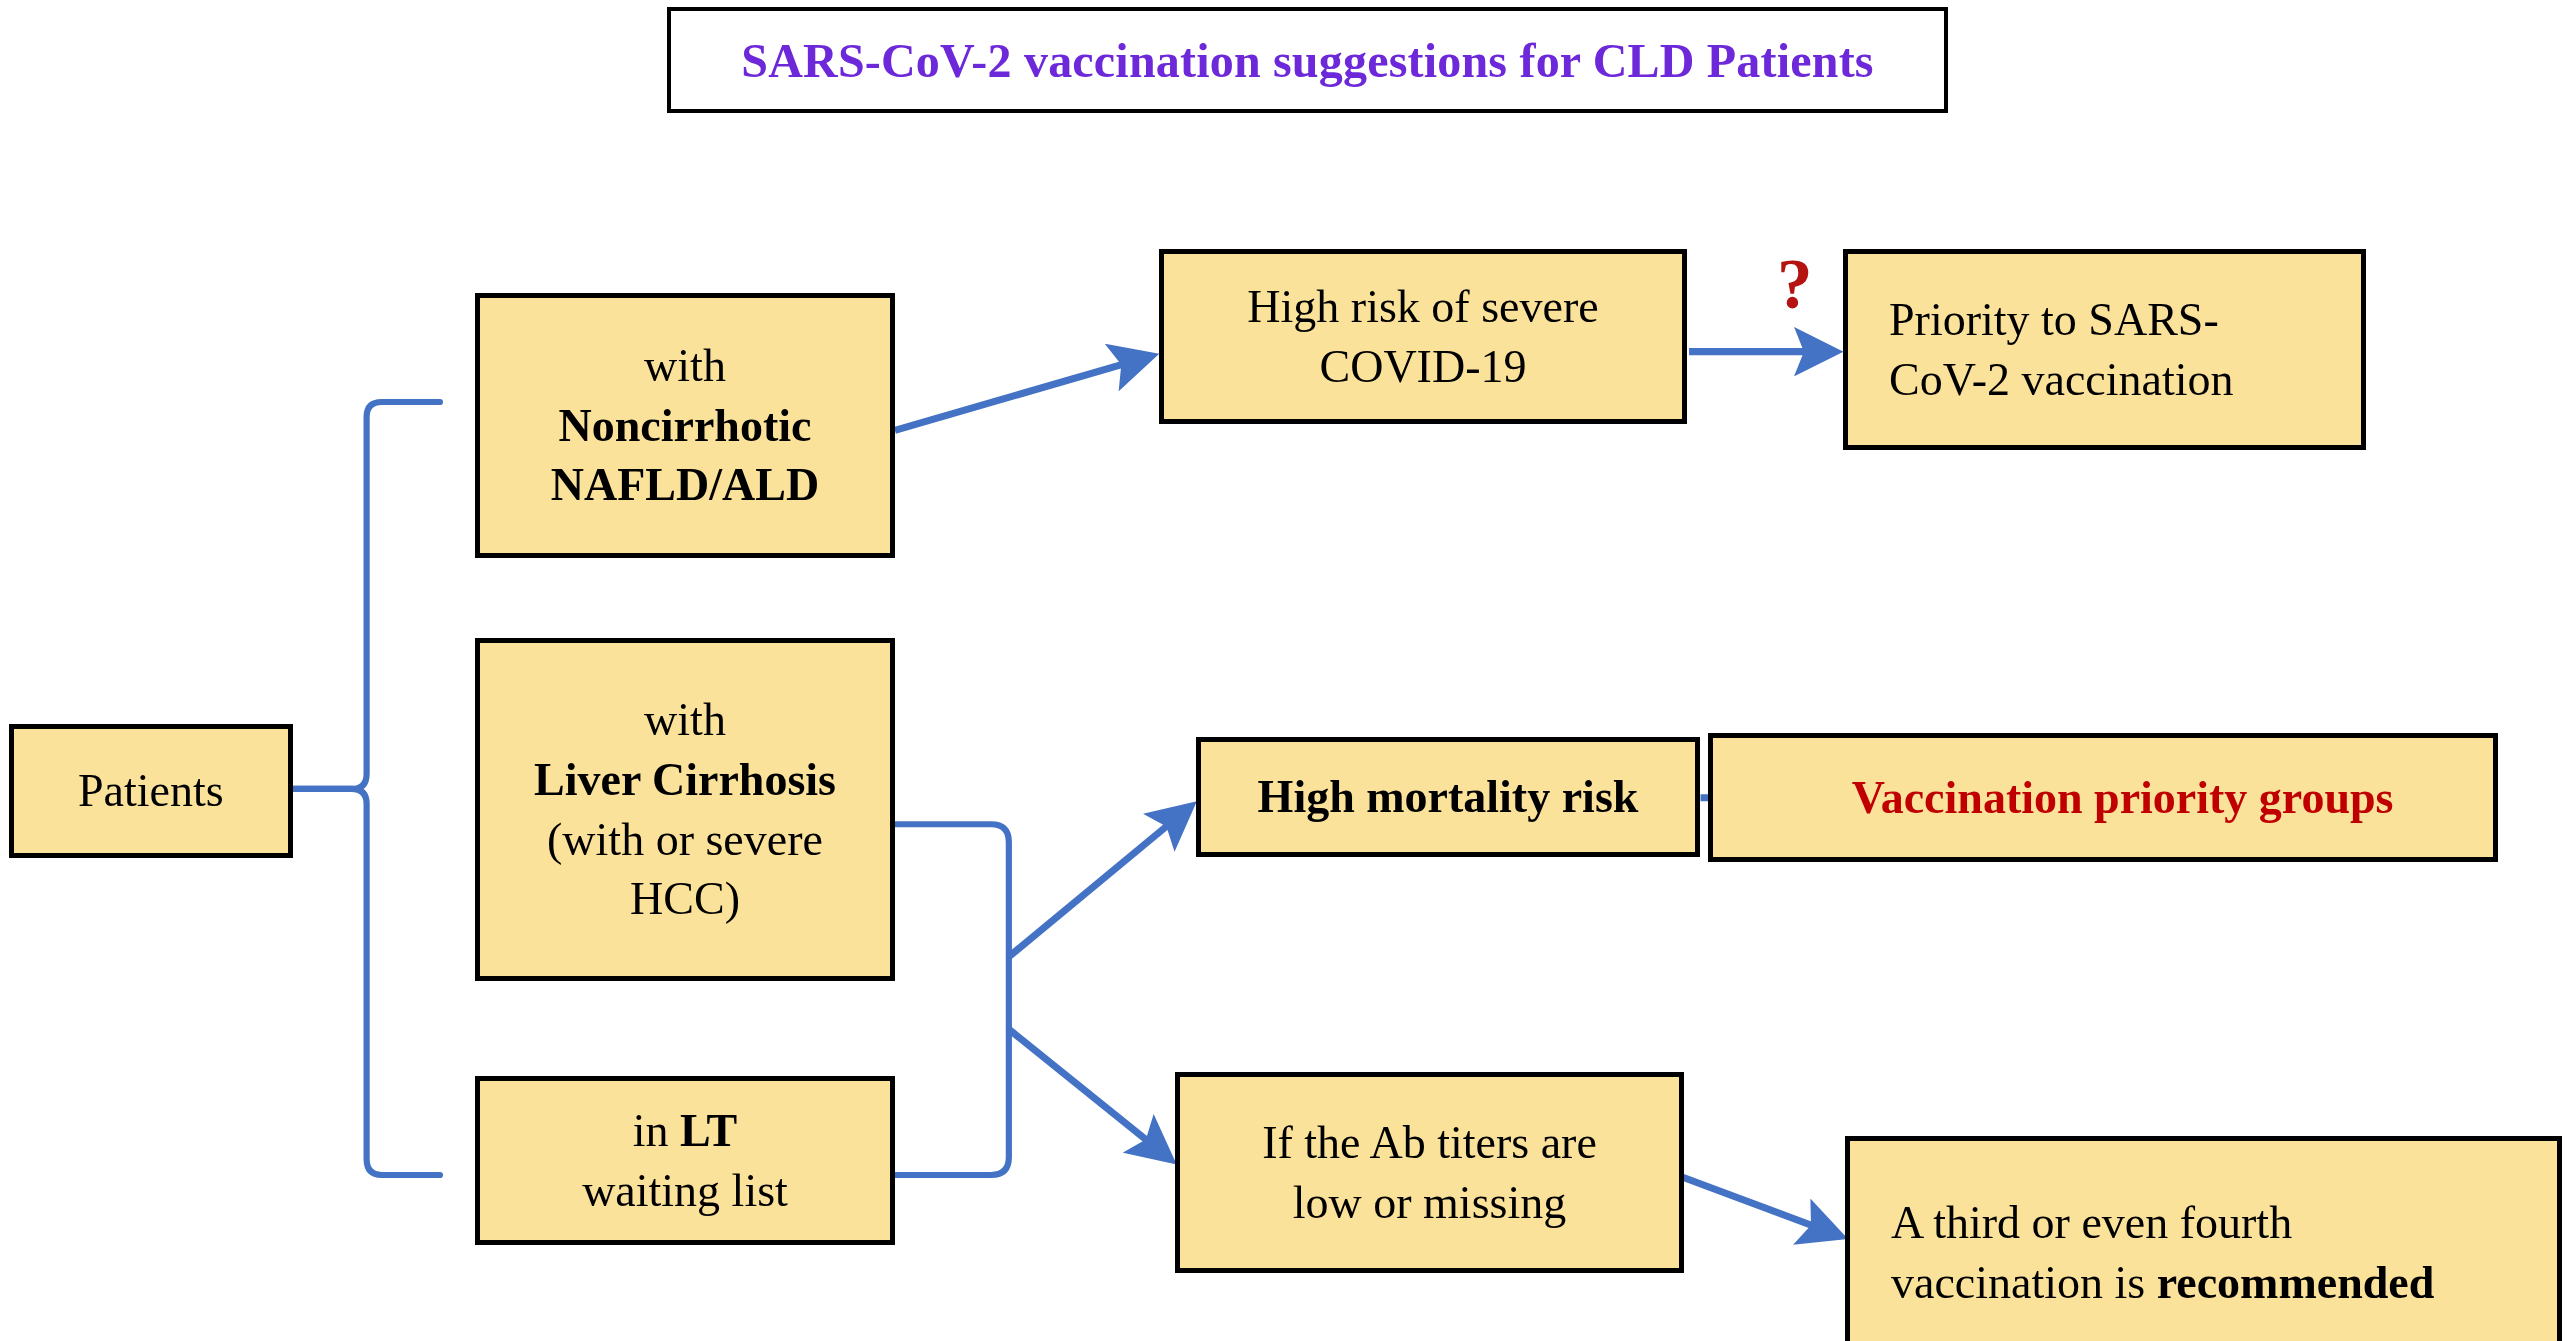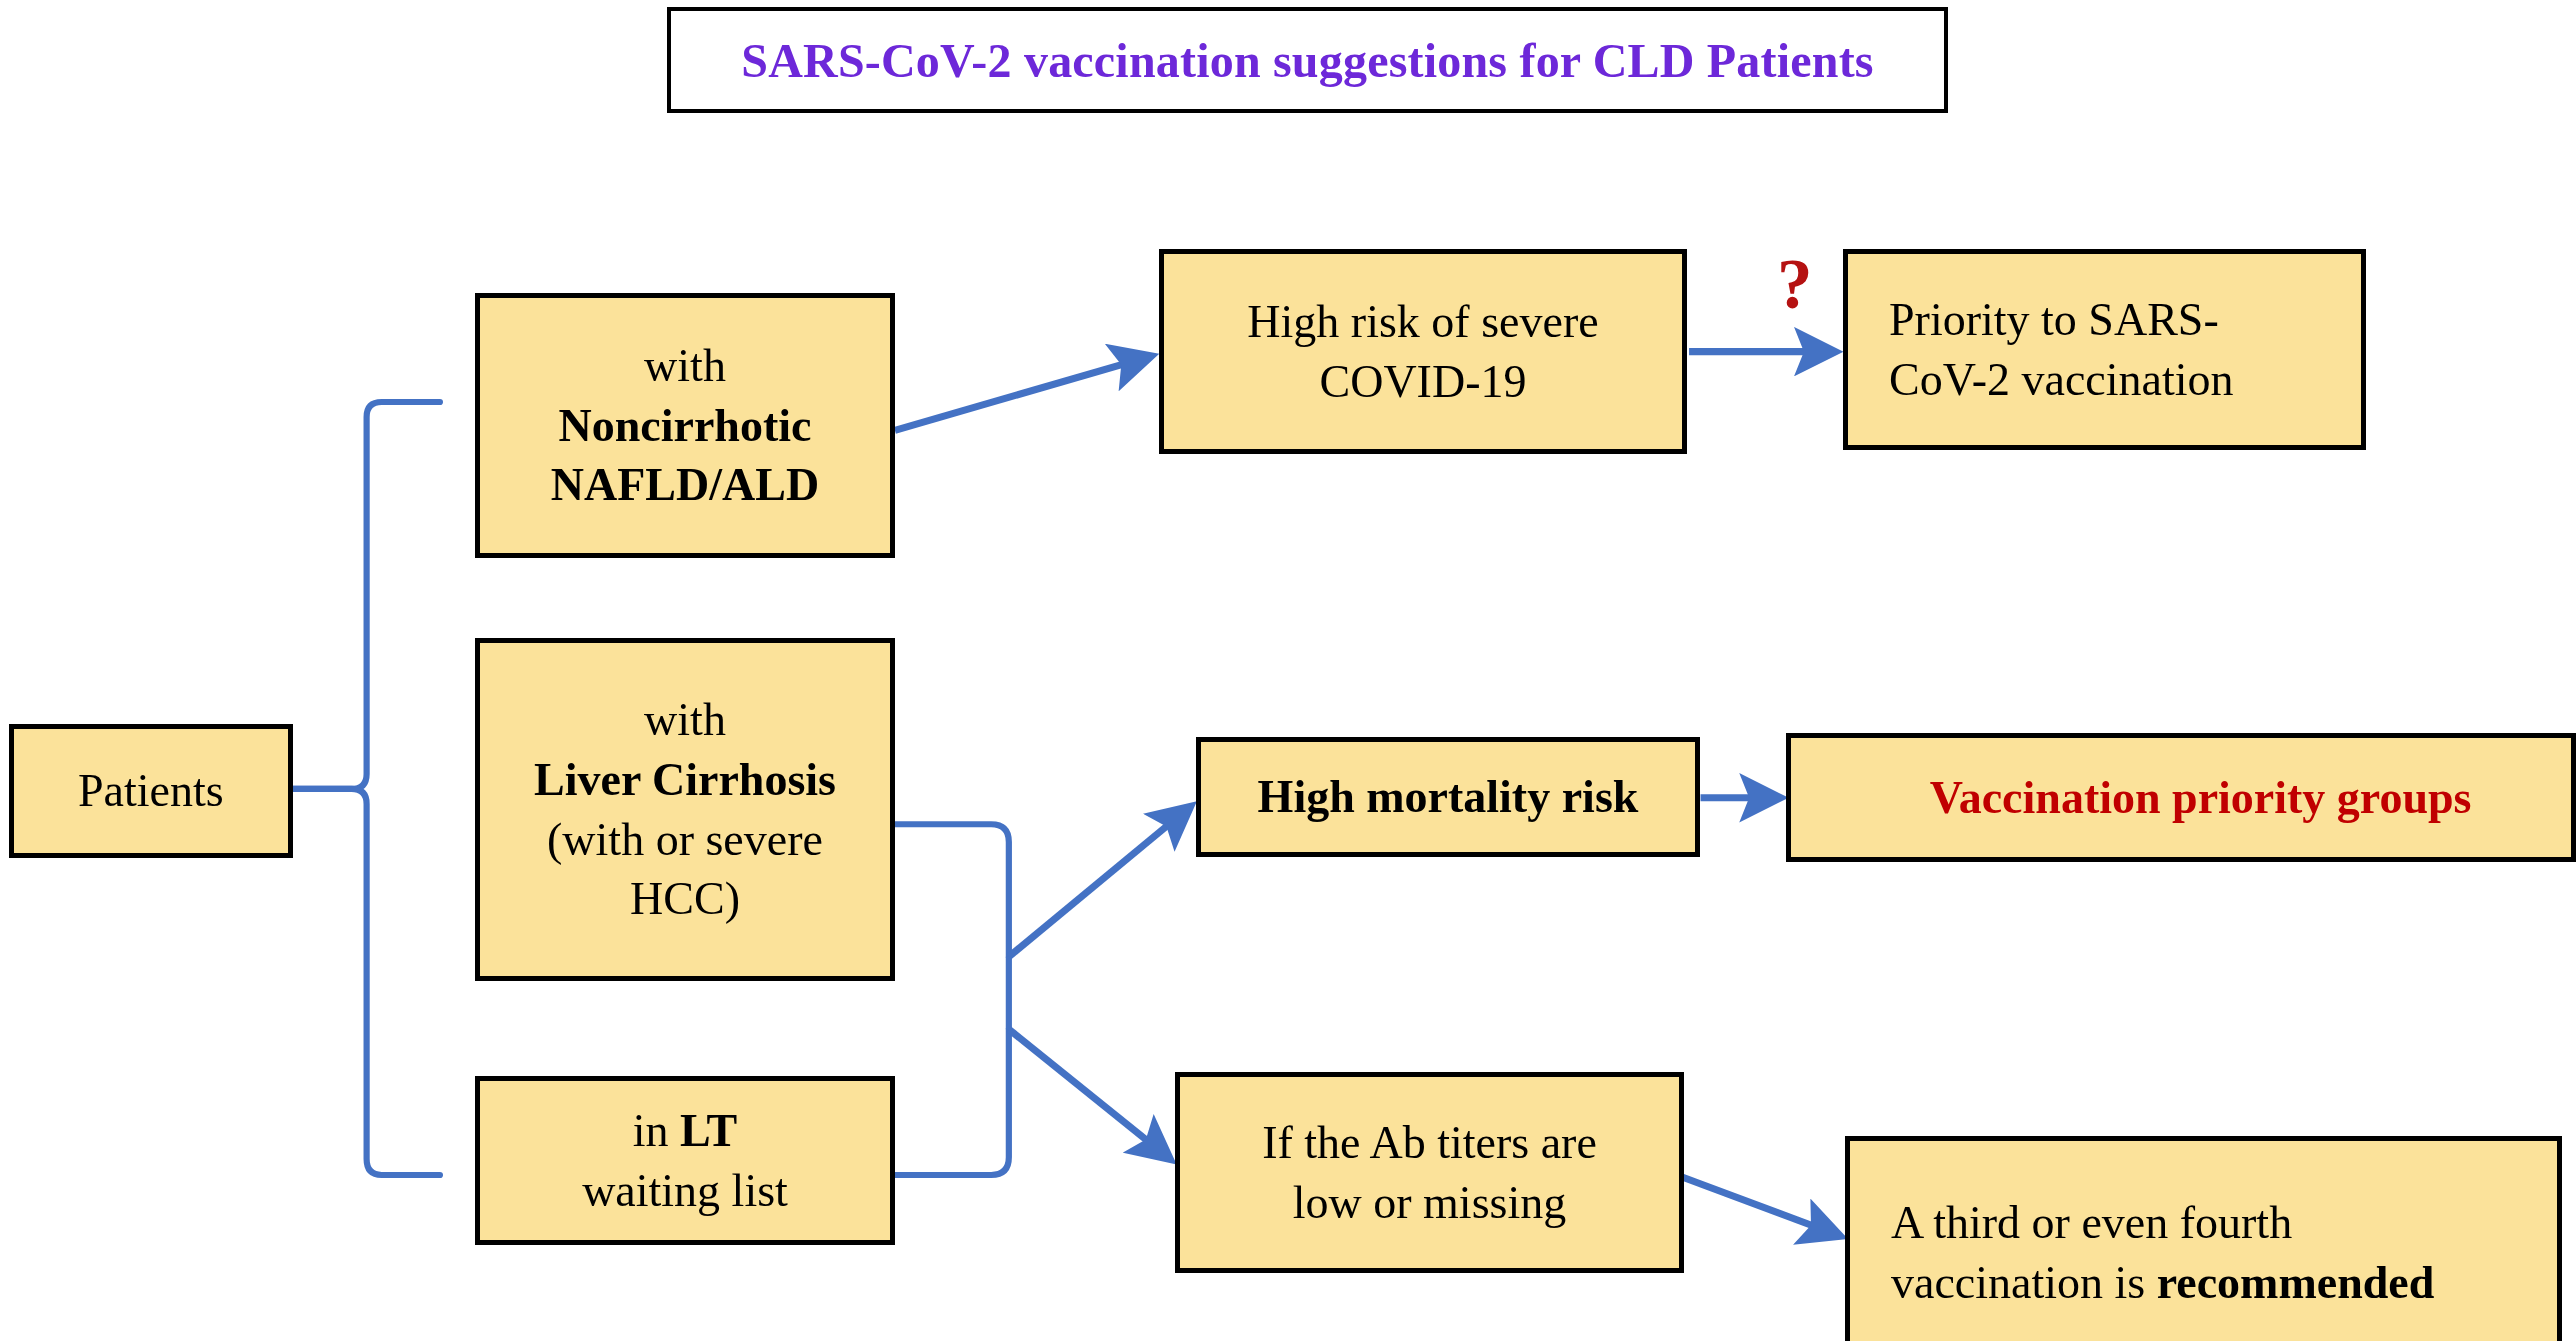--- a/index.html
+++ b/index.html
@@ -57,24 +57,24 @@
     padding-left: 41px;
   }
   b { font-weight: bold; }
   .redtext { color: #C00000; font-weight: bold; }
 
   
   #node-patients          { left: 8.8px;   top: 724px;  width: 284px;  height: 134px; }
   #node-nafld             { left: 475px;  top: 293px;  width: 420px;  height: 265px; }
   #node-cirrhosis         { left: 475px;  top: 638px;  width: 420px;  height: 343px; }
   #node-lt                { left: 475px;  top: 1076px; width: 420px;  height: 169px; }
-  #node-highrisk          { left: 1159px; top: 249px;  width: 528px;  height: 205px; text-align: center; }
+  #node-highrisk          { left: 1159px; top: 249px;  width: 528px;  height: 175px; text-align: center; }
   #node-priority          { left: 1843px; top: 249px;  width: 523px;  height: 201px; }
   #node-mortality         { left: 1196px; top: 737px;  width: 504px;  height: 120px; }
-  #node-vaccgroups        { left: 1786px; top: 733px;  width: 790px;  height: 129px; padding-left: 48px; }
+  #node-vaccgroups        { left: 1708px; top: 733px;  width: 790px;  height: 129px; padding-left: 48px; }
   #node-abtiters          { left: 1175px; top: 1072px; width: 509px;  height: 201px; }
   #node-thirdfourth       { left: 1845px; top: 1136px; width: 717px;  height: 234px; }
 
   #connectors {
     position: absolute;
     left: 0; top: 0;
     width: 2576px; height: 1342px;
     pointer-events: none;
   }
   #qmark {

